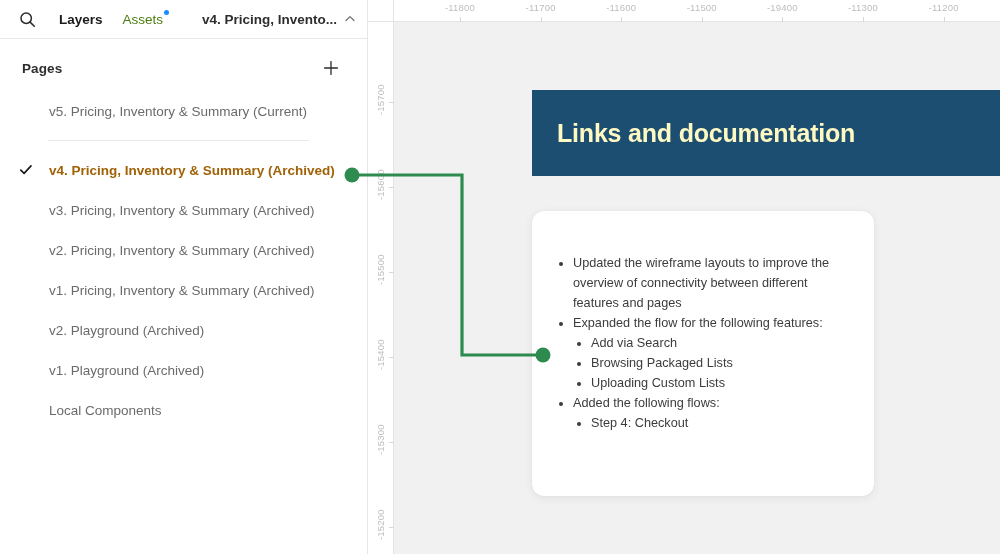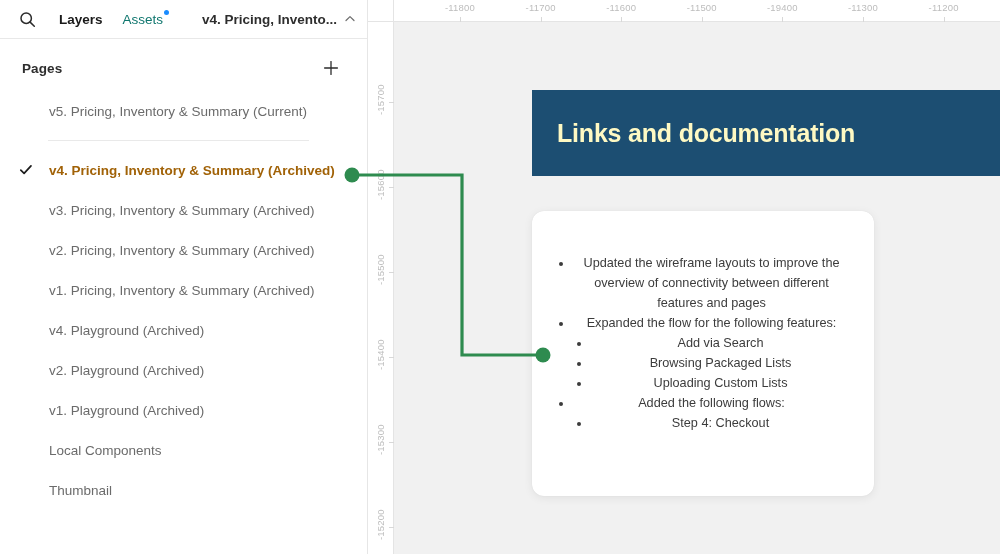--- a/index.html
+++ b/index.html
@@ -42,21 +42,21 @@
   .tab {
     font-size: 13.5px;
     padding: 0 9px;
     height: 26px;
     display: flex;
     align-items: center;
     position: relative;
     white-space: nowrap;
   }
   .tab.layers { font-weight: bold; color: #1a1a1a; margin-left: 10px; }
-  .tab.assets { color: #0f766e; margin-left: 2px; }
+  .tab.assets { color: #4d7c0f; margin-left: 2px; }
   .assets-dot {
     position: absolute;
     top: 4px; right: 3px;
     width: 5px; height: 5px;
     border-radius: 50%;
     background: #1a8cff;
   }
   .page-select {
     display: flex;
     align-items: center;
@@ -232,21 +232,21 @@
     font-size: 16px;
     font-weight: bold;
     letter-spacing: -0.1px;
   }
   .card-list {
     margin-top: 20px;
     font-size: 12.7px;
     color: #3c3c3c;
     line-height: 20px;
   }
-  .card-list ul { list-style: disc; padding-left: 17px; text-align: center; }
+  .card-list ul { list-style: disc; padding-left: 17px; }
   .card-list ul ul { padding-left: 18px; margin-top: 0; }
   .card-list li { margin: 0 0 0 0; }
 
   
   .connector-svg {
     position: absolute;
     left: 0; top: 0;
     width: 1000px; height: 554px;
     overflow: visible;
     z-index: 20;
@@ -309,33 +309,27 @@
         <div class="page-row">
           <span class="label">v3. Pricing, Inventory &amp; Summary (Archived)</span>
         </div>
         <div class="page-row">
           <span class="label">v2. Pricing, Inventory &amp; Summary (Archived)</span>
         </div>
         <div class="page-row">
           <span class="label">v1. Pricing, Inventory &amp; Summary (Archived)</span>
         </div>
         <div class="page-row">
-          <span class="label">v4. Playground (Archived)</span>
-        </div>
-        <div class="page-row">
           <span class="label">v2. Playground (Archived)</span>
         </div>
         <div class="page-row">
           <span class="label">v1. Playground (Archived)</span>
         </div>
         <div class="page-row">
           <span class="label">Local Components</span>
-        </div>
-        <div class="page-row">
-          <span class="label">Thumbnail</span>
         </div>
       </div>
   </div>
 
   <div class="canvas-wrap">
 
     <div class="ruler-v" id="ruler-v">
         <div class="tick-v" style="top: 80px; height: 44px; line-height: 44px;">
           <span>-15700</span>
         </div>

